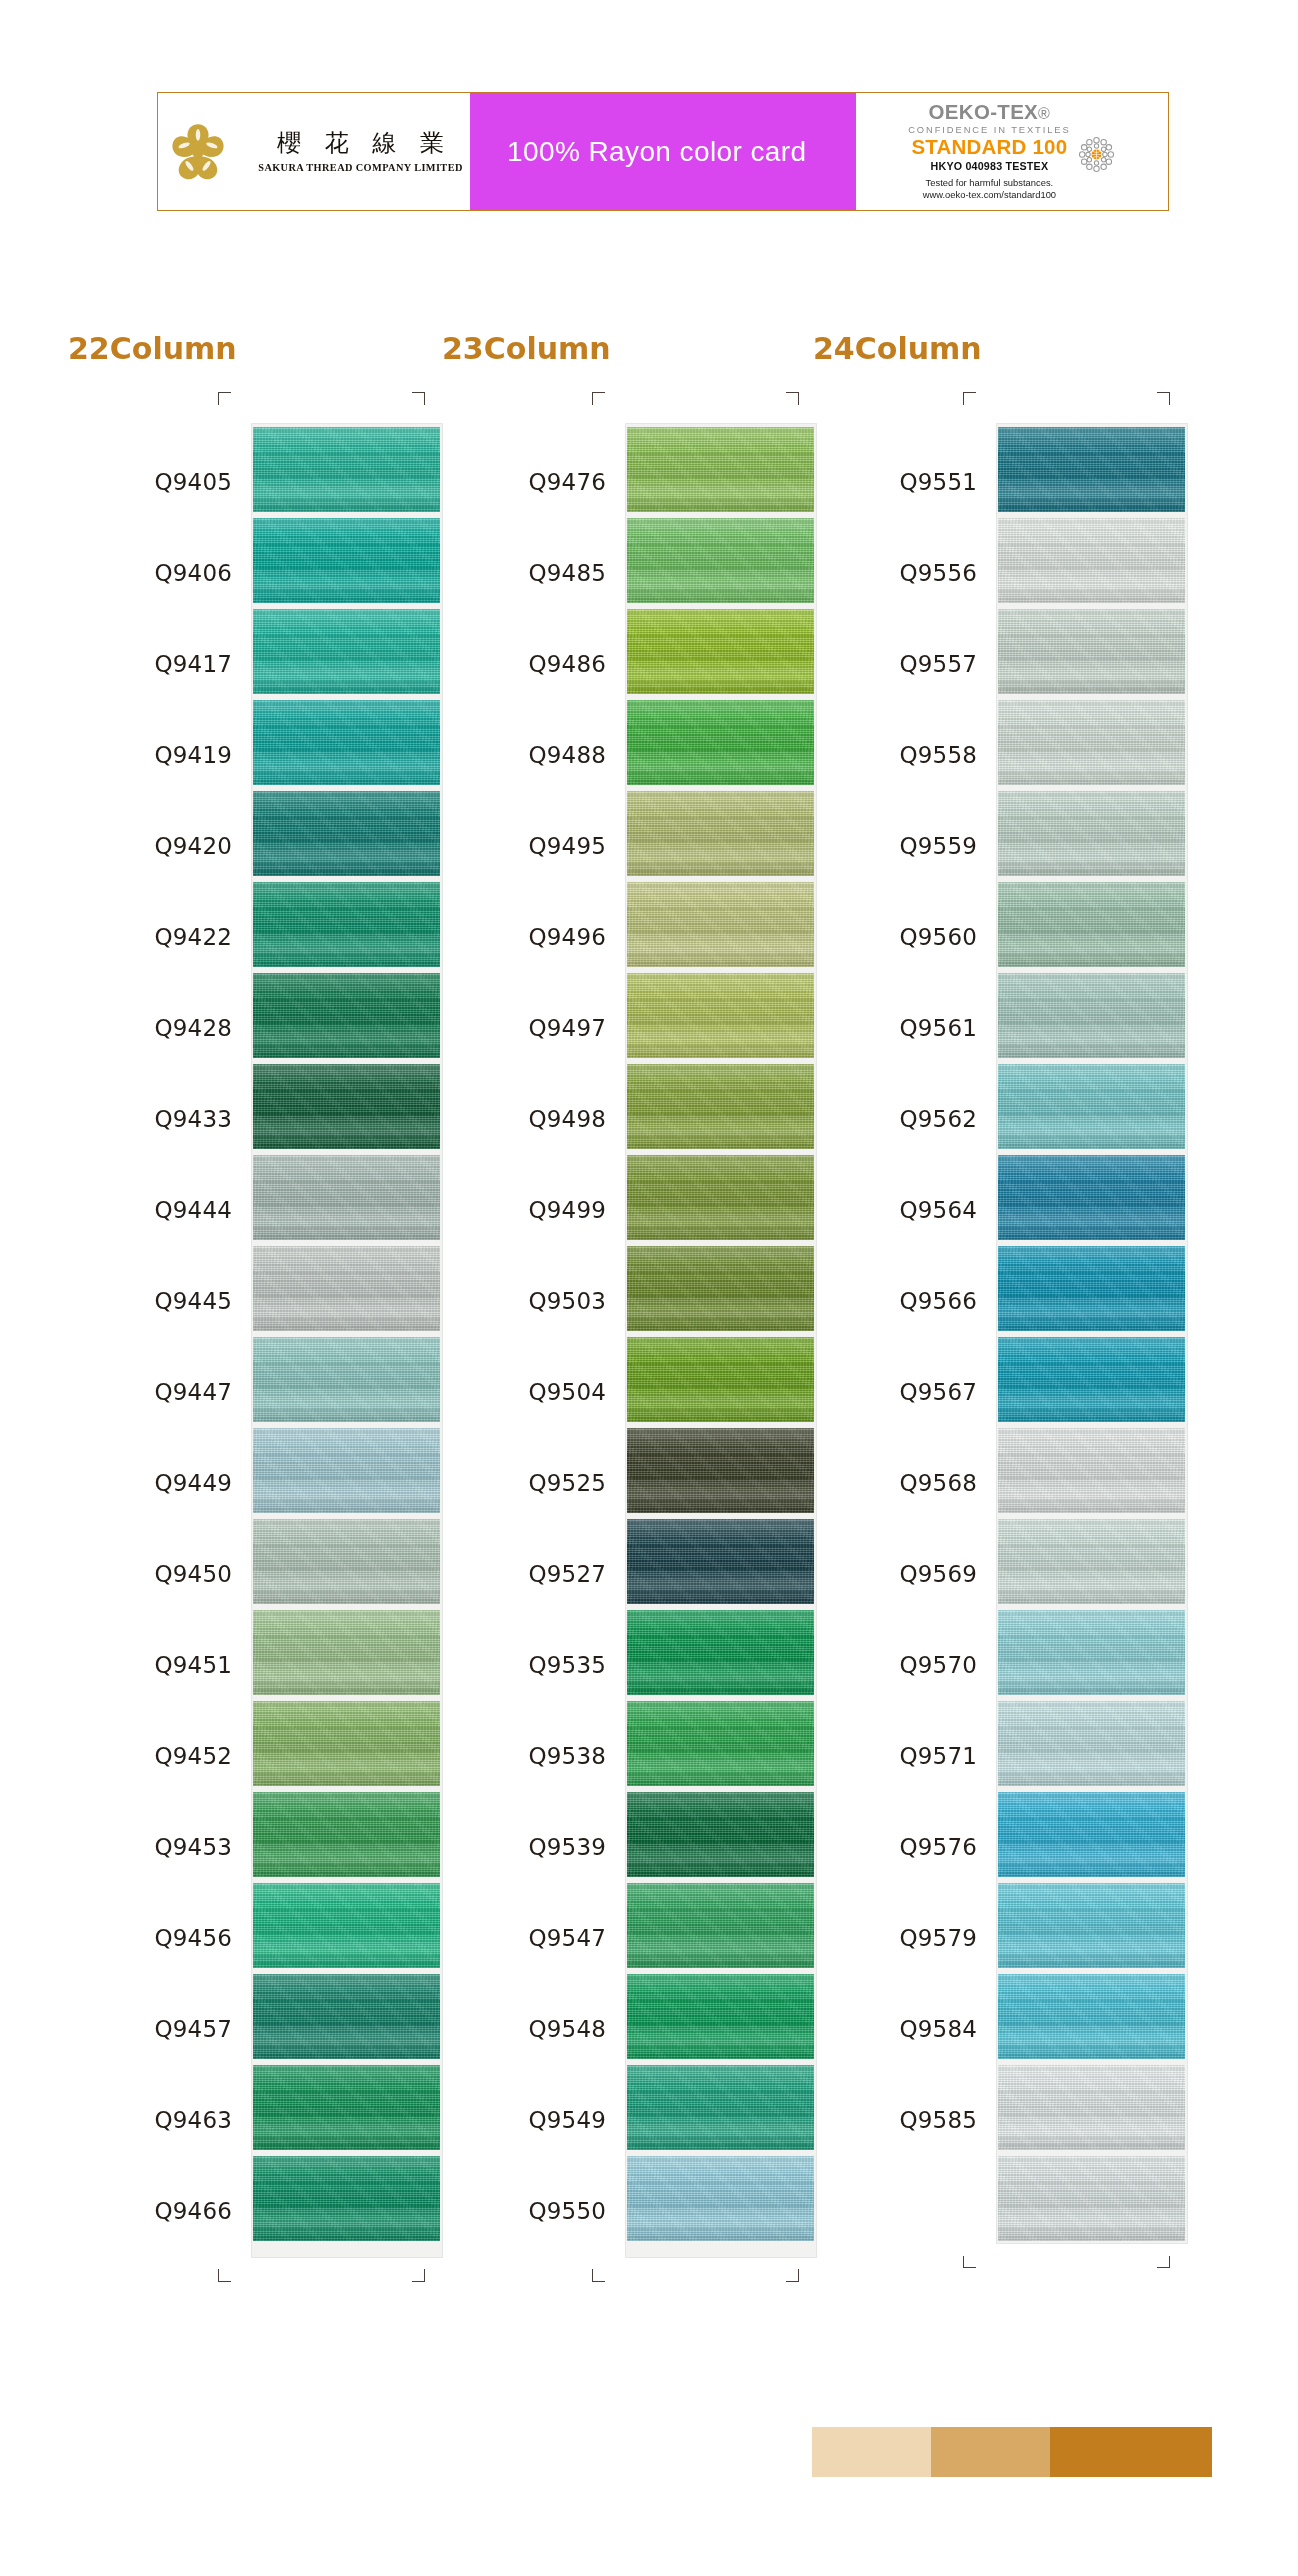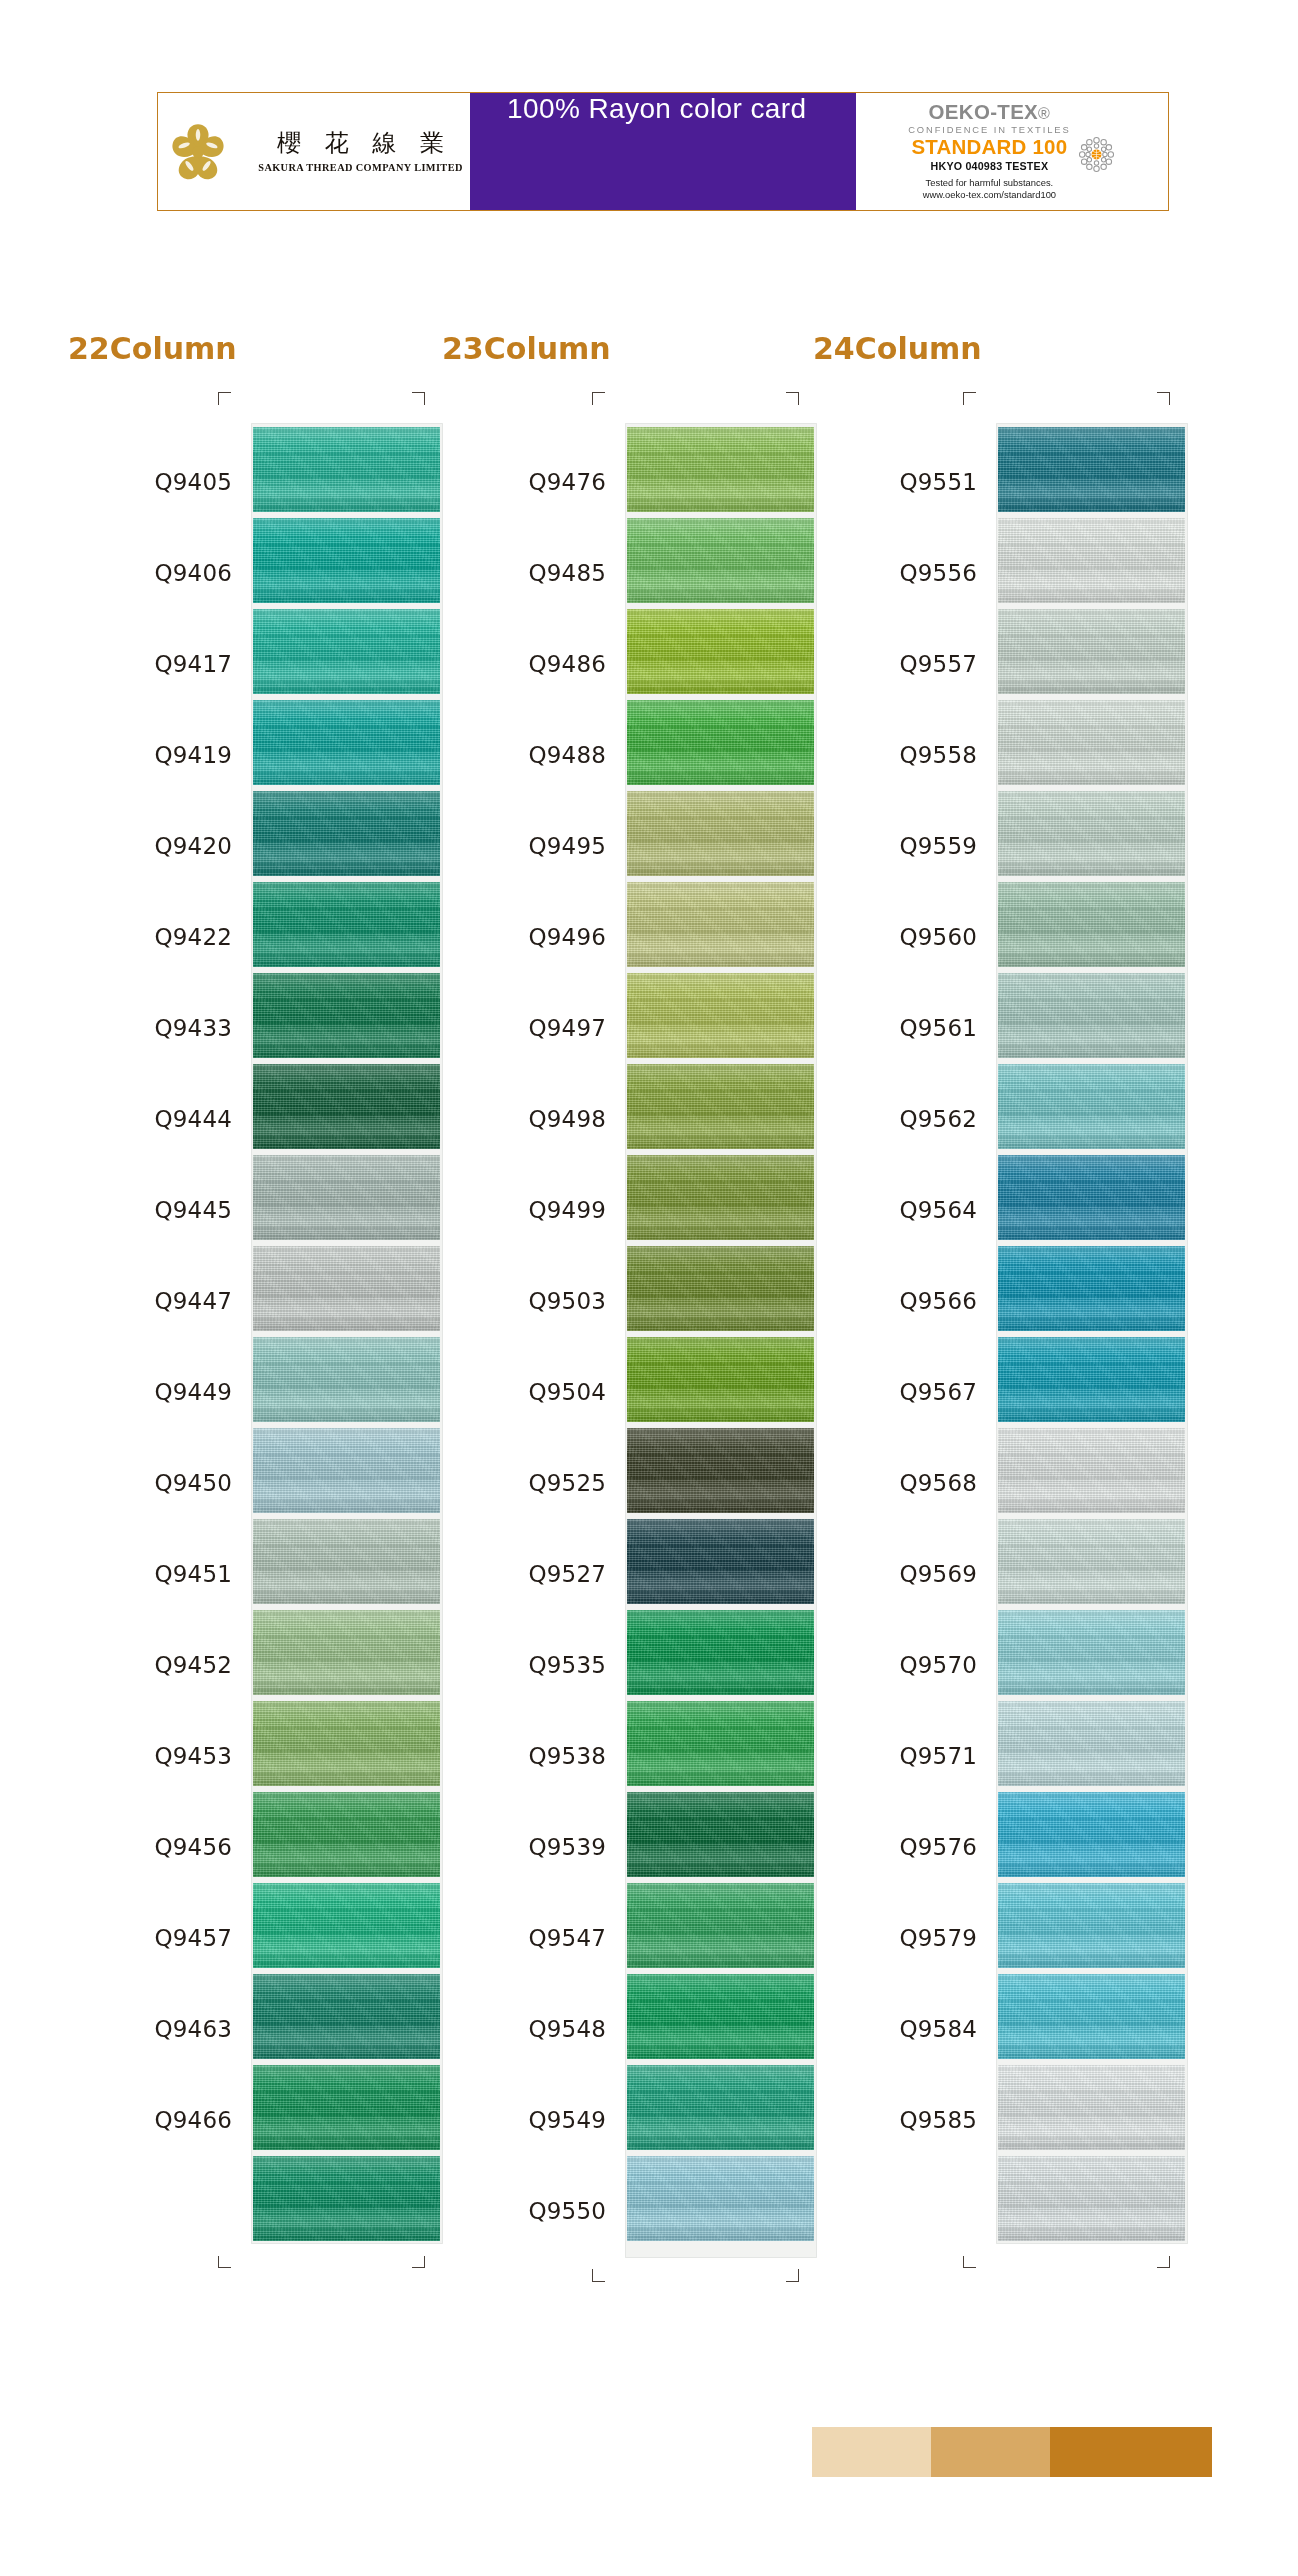--- a/index.html
+++ b/index.html
@@ -48,22 +48,23 @@
     font-family: "Liberation Serif", serif;
     font-weight: bold;
     font-size: 10.3px;
     letter-spacing: 0.4px;
     color: #18120c;
     margin-top: 4.5px;
     white-space: nowrap;
   }
   .header-band {
     flex: 1 1 auto;
-    background: #4c1d95;
-    display: flex;
+    background: #d946ef;
+    display: flex;
+    align-items: center;
     padding-left: 37px;
   }
   .header-band span {
     color: #ffffff;
     font-size: 28px;
     letter-spacing: 0.4px;
     white-space: nowrap;
   }
   .header-cert {
     width: 312px;
@@ -287,20 +288,21 @@
     <span class="crop tr" style="left:344px; top:0;"></span>
   </div>
   <div class="swatch-area">
     <div class="labels">
         <div class="label-cell">Q9405</div>
         <div class="label-cell">Q9406</div>
         <div class="label-cell">Q9417</div>
         <div class="label-cell">Q9419</div>
         <div class="label-cell">Q9420</div>
         <div class="label-cell">Q9422</div>
+        <div class="label-cell">Q9428</div>
         <div class="label-cell">Q9433</div>
         <div class="label-cell">Q9444</div>
         <div class="label-cell">Q9445</div>
         <div class="label-cell">Q9447</div>
         <div class="label-cell">Q9449</div>
         <div class="label-cell">Q9450</div>
         <div class="label-cell">Q9451</div>
         <div class="label-cell">Q9452</div>
         <div class="label-cell">Q9453</div>
         <div class="label-cell">Q9456</div>

